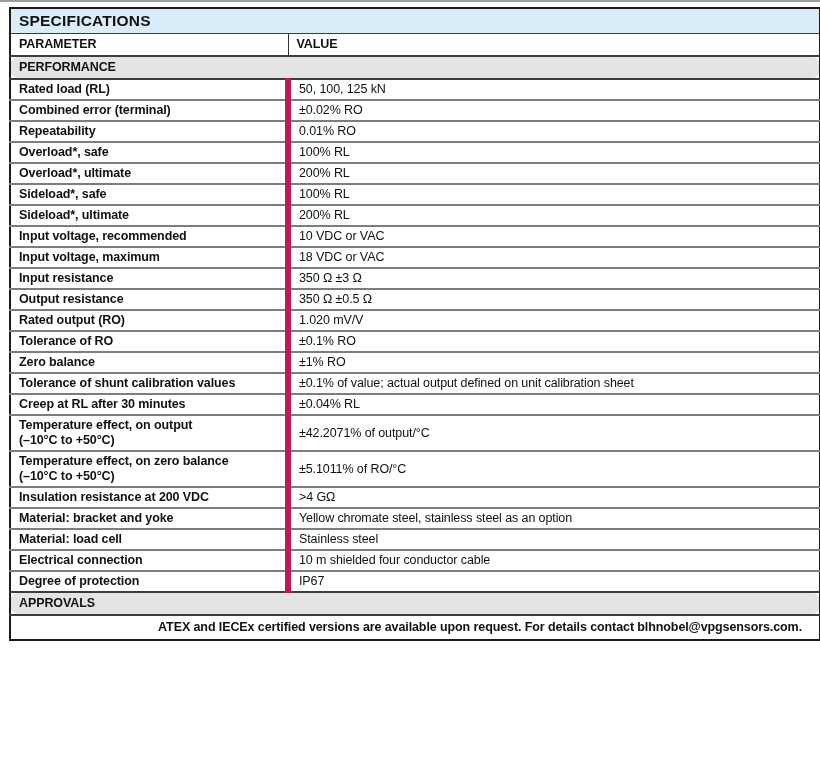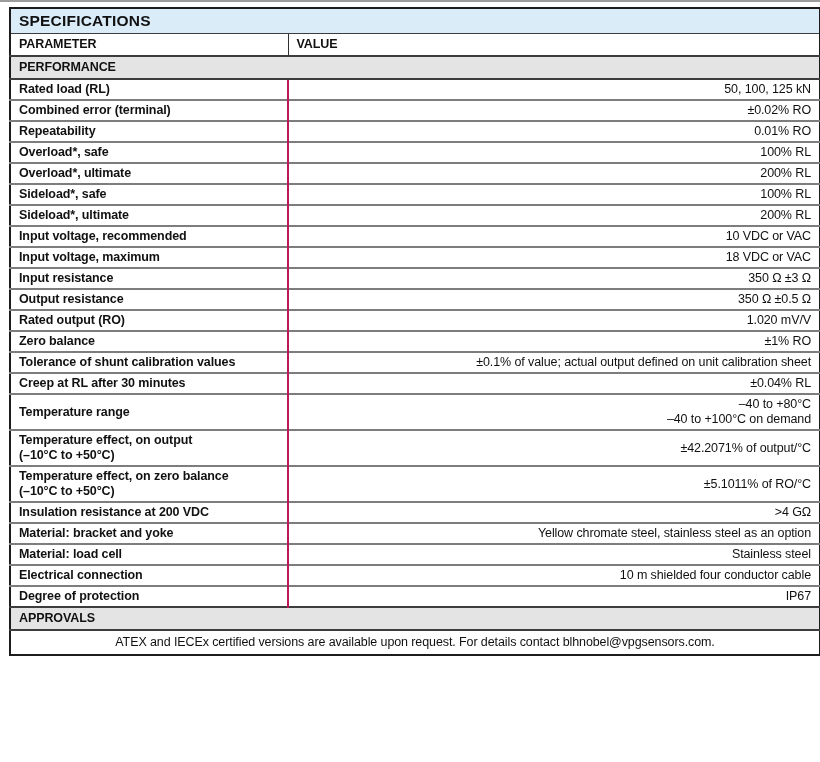--- a/index.html
+++ b/index.html
@@ -41,37 +41,38 @@
   .col-header-row td{
     font-weight:bold;height:20px;padding:3px 8px;
   }
   .col-header-row td:first-child{border-right:1px solid #303030;}
   
   .section-row td{
     background:var(--section-gray);
     font-weight:bold;height:20px;padding:3px 8px;
     border-top:2px solid var(--dark-line);
     border-bottom:2px solid var(--dark-line);
+    border-radius:10px;
   }
   
   .data-row td{
     border-top:2px solid var(--gray-line);
     height:21px;
   }
   .data-row td.param{
     font-weight:bold;text-align:left;white-space:pre-line;
-    border-right:2px solid #be185d;
+    border-right:6px solid #be185d;
   }
   .data-row td.value{
-    text-align:right;white-space:pre-line;
+    text-align:left;white-space:pre-line;
   }
   
   .note-row td{
     border-top:2px solid var(--dark-line);
-    text-align:center;height:23px;padding:4px 17px;
+    text-align:right;height:23px;padding:4px 17px;font-weight:bold;
   }
 </style>
 </head>
 <body>
 
 <div class="top-rule"></div>
 
 <table class="spec">
   <colgroup>
     <col class="c-param">
@@ -132,35 +133,34 @@
       </tr>
       <tr class="data-row">
         <td class="param">Output resistance</td>
         <td class="value">350 Ω ±0.5 Ω</td>
       </tr>
       <tr class="data-row">
         <td class="param">Rated output (RO)</td>
         <td class="value">1.020 mV/V</td>
       </tr>
       <tr class="data-row">
+        <td class="param">Tolerance of RO</td>
+        <td class="value">±0.1% RO</td>
+      </tr>
+      <tr class="data-row">
         <td class="param">Zero balance</td>
         <td class="value">±1% RO</td>
       </tr>
       <tr class="data-row">
         <td class="param">Tolerance of shunt calibration values</td>
         <td class="value">±0.1% of value; actual output defined on unit calibration sheet</td>
       </tr>
       <tr class="data-row">
         <td class="param">Creep at RL after 30 minutes</td>
         <td class="value">±0.04% RL</td>
-      </tr>
-      <tr class="data-row">
-        <td class="param">Temperature range</td>
-        <td class="value">–40 to +80°C
-–40 to +100°C on demand</td>
       </tr>
       <tr class="data-row">
         <td class="param">Temperature effect, on output
 (–10°C to +50°C)</td>
         <td class="value">±42.2071% of output/°C</td>
       </tr>
       <tr class="data-row">
         <td class="param">Temperature effect, on zero balance
 (–10°C to +50°C)</td>
         <td class="value">±5.1011% of RO/°C</td>

